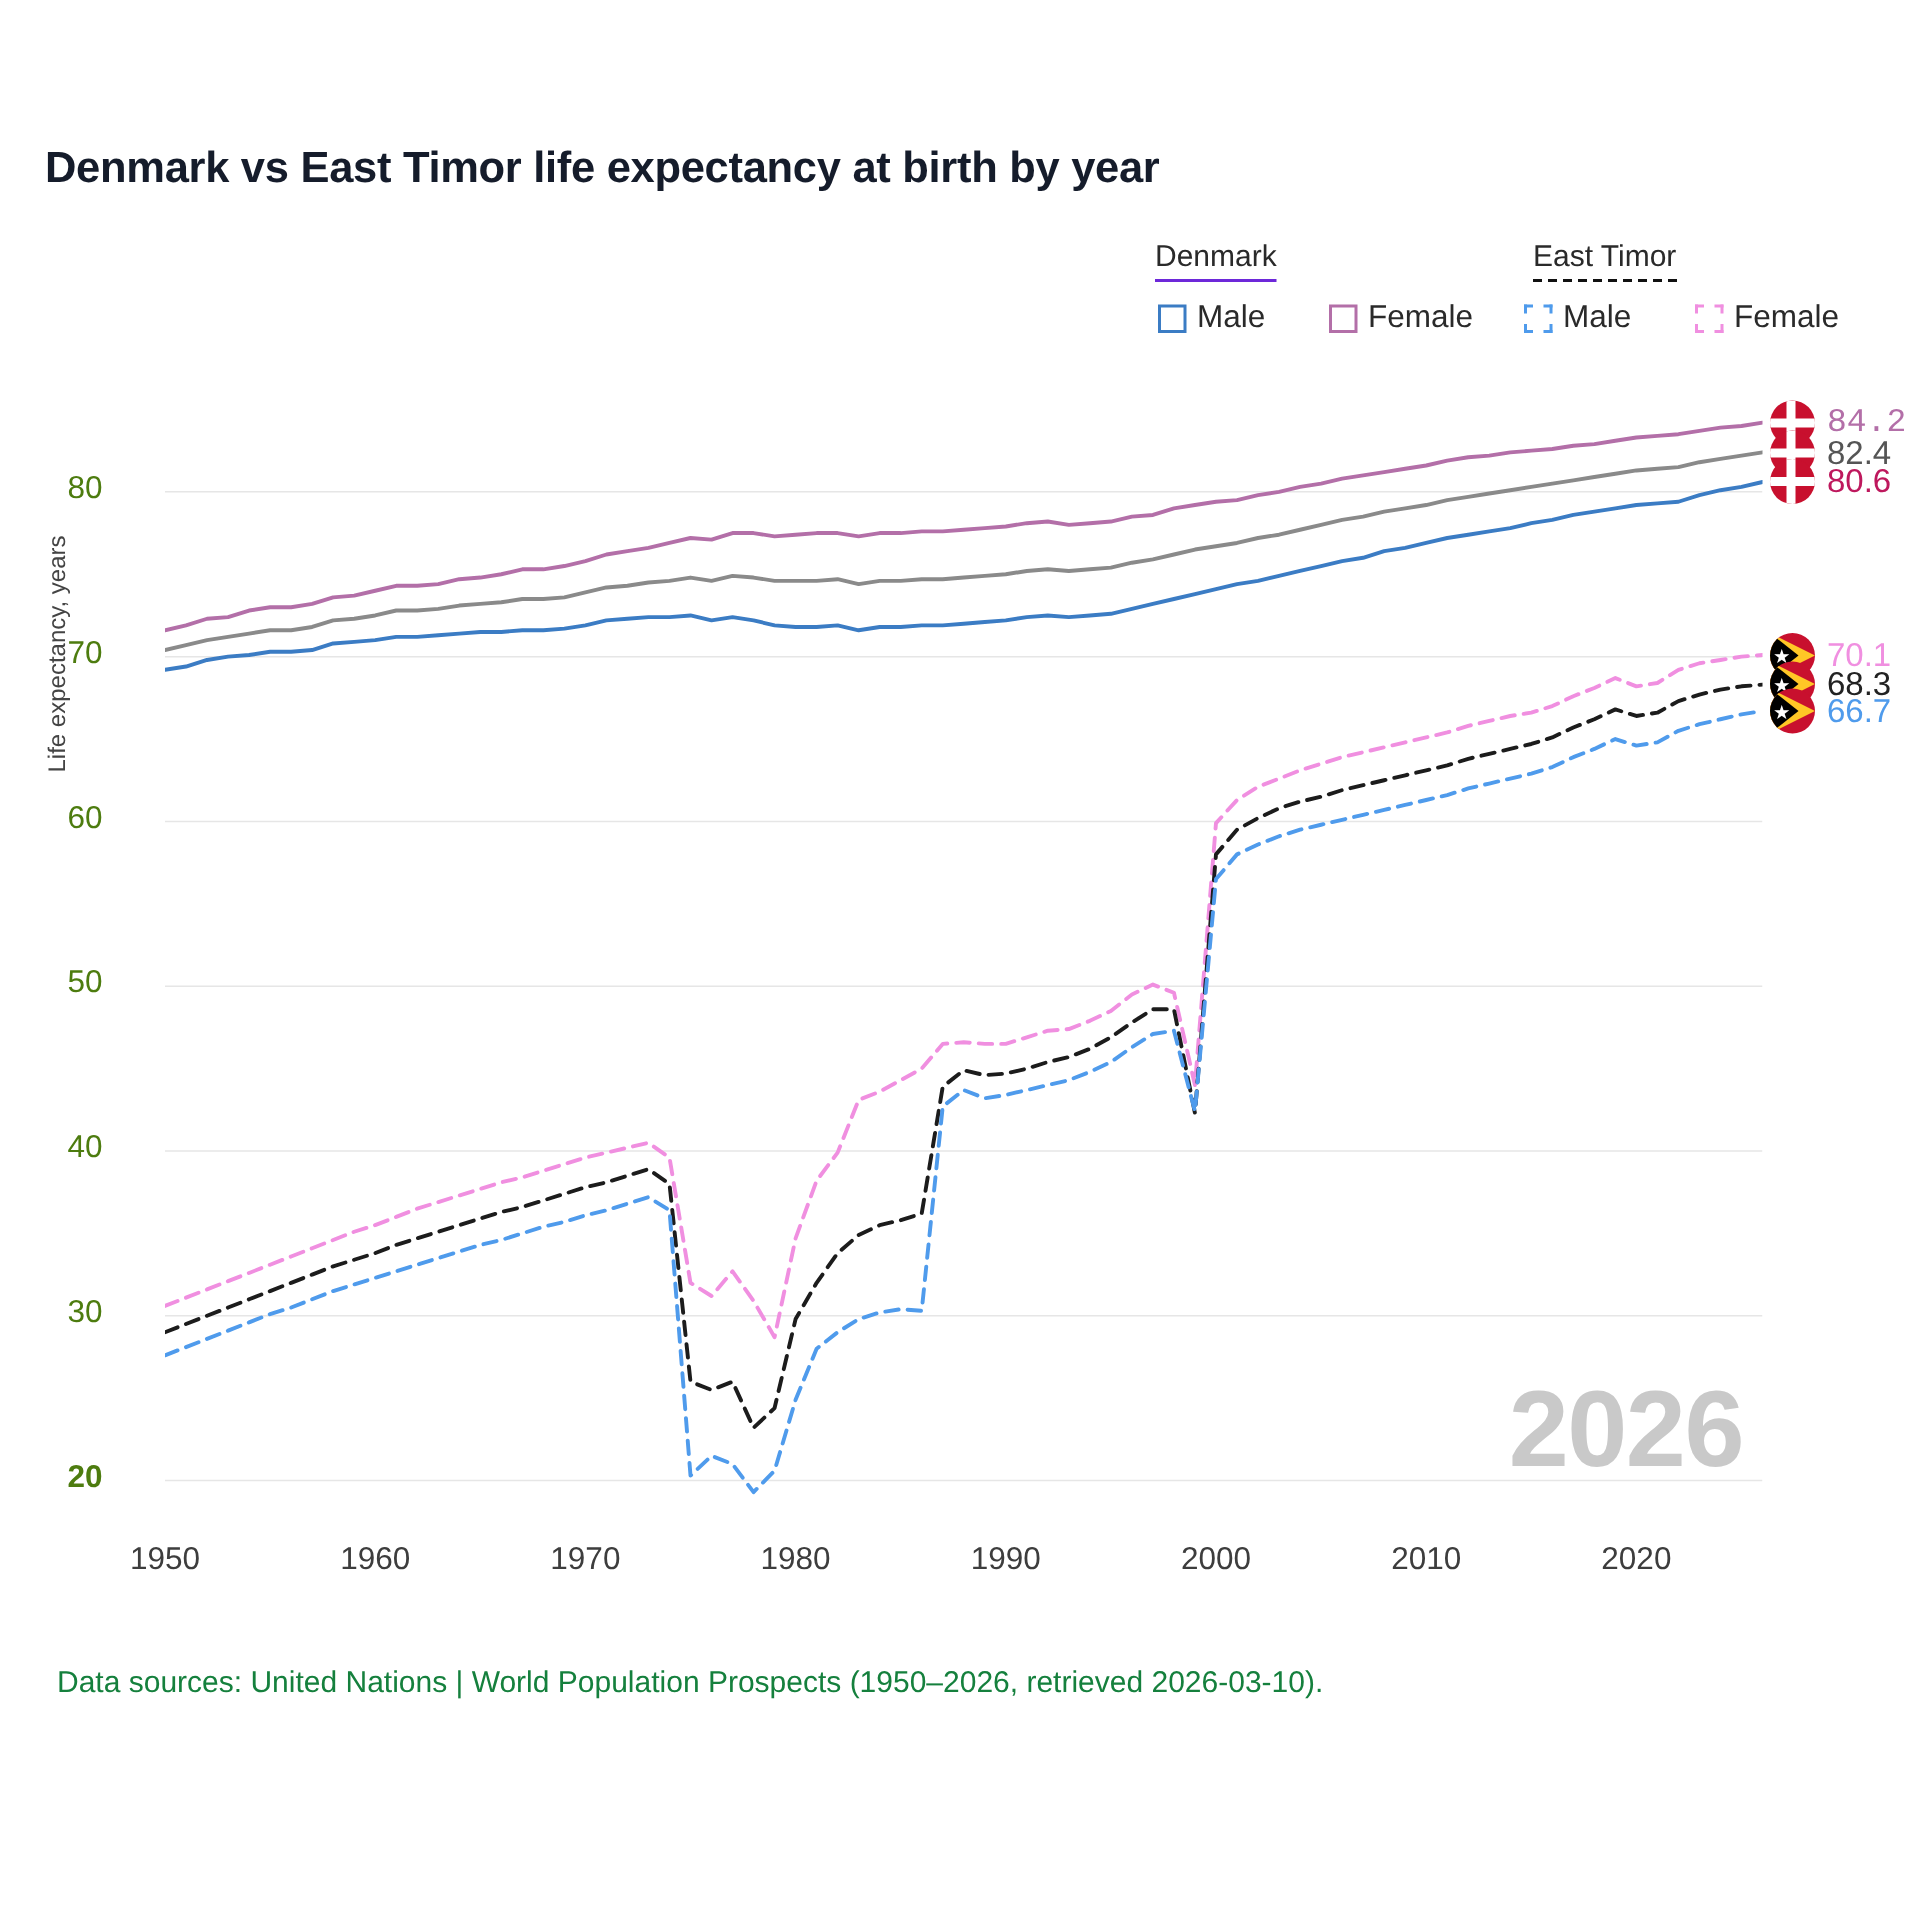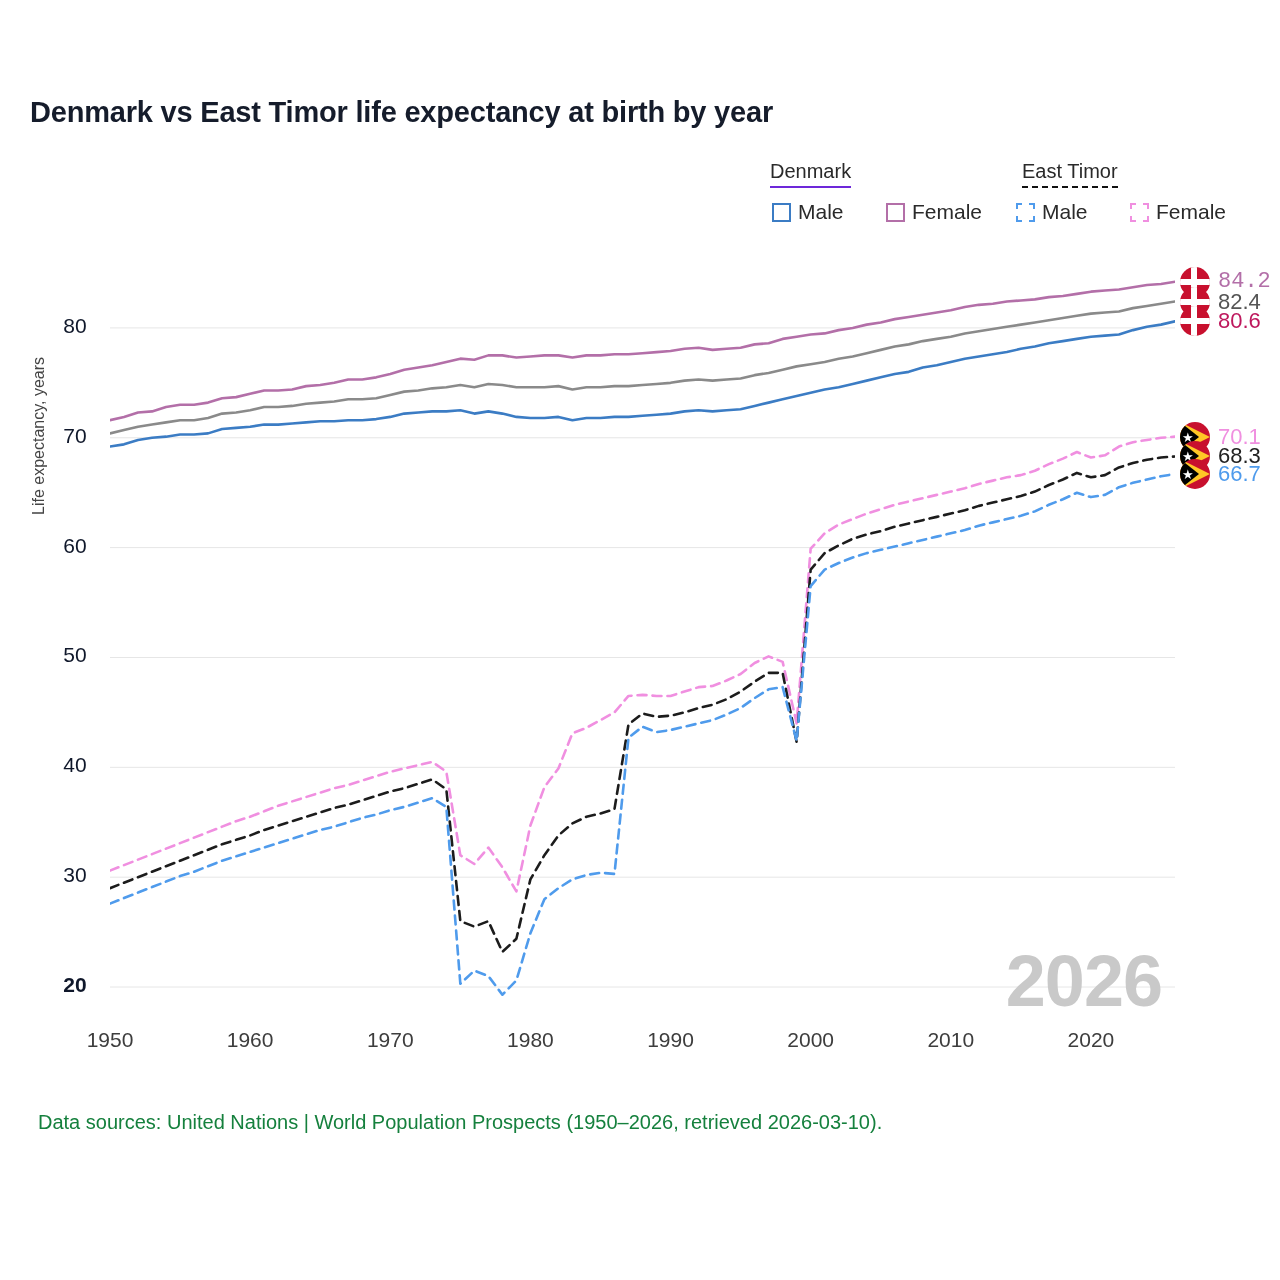--- a/index.html
+++ b/index.html
@@ -91,42 +91,41 @@
     top: 515px;
     transform: rotate(-90deg);
     transform-origin: left top;
     font-size: 16px;
     color: #444;
     white-space: nowrap;
   }
   .ytick {
     position: absolute;
     right: 0;
-    text-align: center;
+    text-align: left;
     font-size: 21px;
-    color: #0f172a;
+    color: #4d7c0f;
     width: 60px;
   }
   .ytick-wrap { position: absolute; left: 0; top: 262px; width: 105px; height: 758px; }
   .xtick-wrap { position: absolute; left: 110px; top: 1028px; width: 1065px; height: 40px; }
   .xtick {
     position: absolute;
     font-size: 21px;
     color: #3d3d3d;
     transform: translateX(-50%);
   }
   .watermark {
     position: absolute;
     right: 118px;
     top: 912px;
     font-size: 72px;
     font-weight: bold;
     color: #c9c9c9;
     letter-spacing: -1px;
-    margin-top: 28px;
   }
   
   .endlabel {
     position: absolute;
     display: flex;
     align-items: center;
     gap: 8px;
     font-size: 22px;
   }
   .flag {

